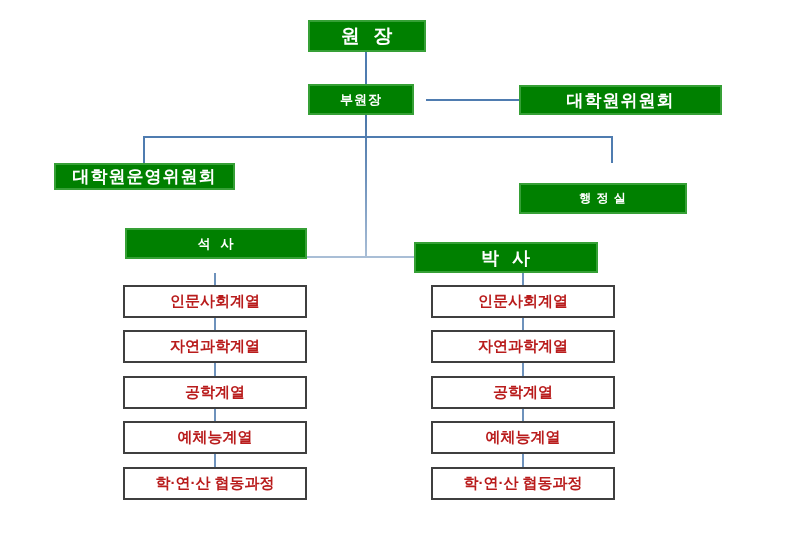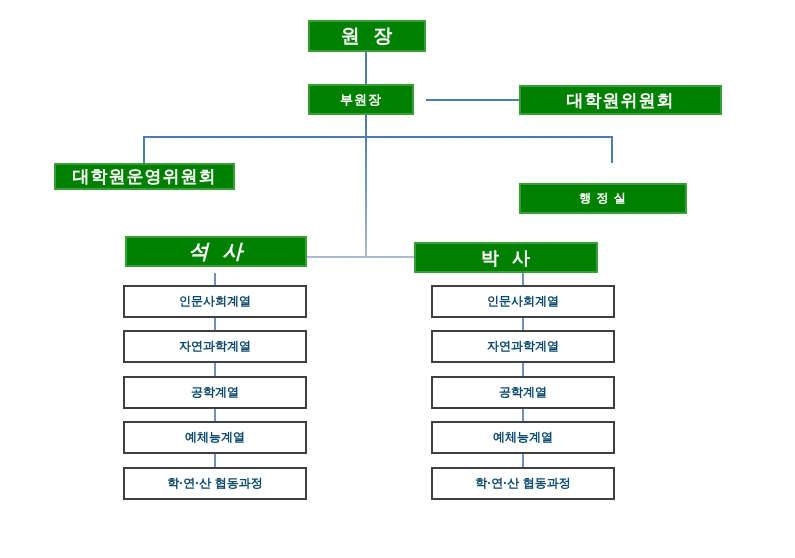--- a/index.html
+++ b/index.html
@@ -26,23 +26,23 @@
     align-items: center;
     justify-content: center;
     white-space: pre;
     letter-spacing: 1px;
   }
   .wbox {
     position: absolute;
     background: #ffffff;
     border: 2px solid #3f3f3f;
     box-sizing: border-box;
-    color: #0c4a6e;
+    color: #b91c1c;
     font-weight: bold;
-    font-size: 12px;
+    font-size: 15px;
     display: flex;
     align-items: center;
     justify-content: center;
     white-space: pre;
   }
   .line {
     position: absolute;
     background: #4f7cb0;
   }
   .line.light {
@@ -83,21 +83,21 @@
   <div class="gbox" style="left:308px; top:20px; width:118px; height:32px; font-size:19px;">원  장</div>
 
   <div class="gbox" style="left:308px; top:84px; width:106px; height:31px; font-size:13px;">부원장</div>
 
   <div class="gbox" style="left:519px; top:85px; width:203px; height:30px; font-size:17px;">대학원위원회</div>
 
   <div class="gbox" style="left:54px; top:163px; width:181px; height:27px; font-size:17px;">대학원운영위원회</div>
 
   <div class="gbox" style="left:519px; top:163px; width:168px; height:31px; font-size:12px;margin-top:20px;">행 정 실</div>
 
-  <div class="gbox" style="left:125px; top:236px; width:182px; height:31px; font-size:20px;font-style:italic;">석  사</div>
+  <div class="gbox" style="left:125px; top:228px; width:182px; height:31px; font-size:13px;">석  사</div>
 
   <div class="gbox" style="left:414px; top:242px; width:184px; height:31px; font-size:18px;">박  사</div>
 
   <div class="wbox" style="left:123px; top:285px; width:184px; height:33px;">인문사회계열</div>
   <div class="wbox" style="left:123px; top:330px; width:184px; height:33px;">자연과학계열</div>
   <div class="wbox" style="left:123px; top:376px; width:184px; height:33px;">공학계열</div>
   <div class="wbox" style="left:123px; top:421px; width:184px; height:33px;">예체능계열</div>
   <div class="wbox" style="left:123px; top:467px; width:184px; height:33px;">학·연·산 협동과정</div>
 
   <div class="wbox" style="left:431px; top:285px; width:184px; height:33px;">인문사회계열</div>

